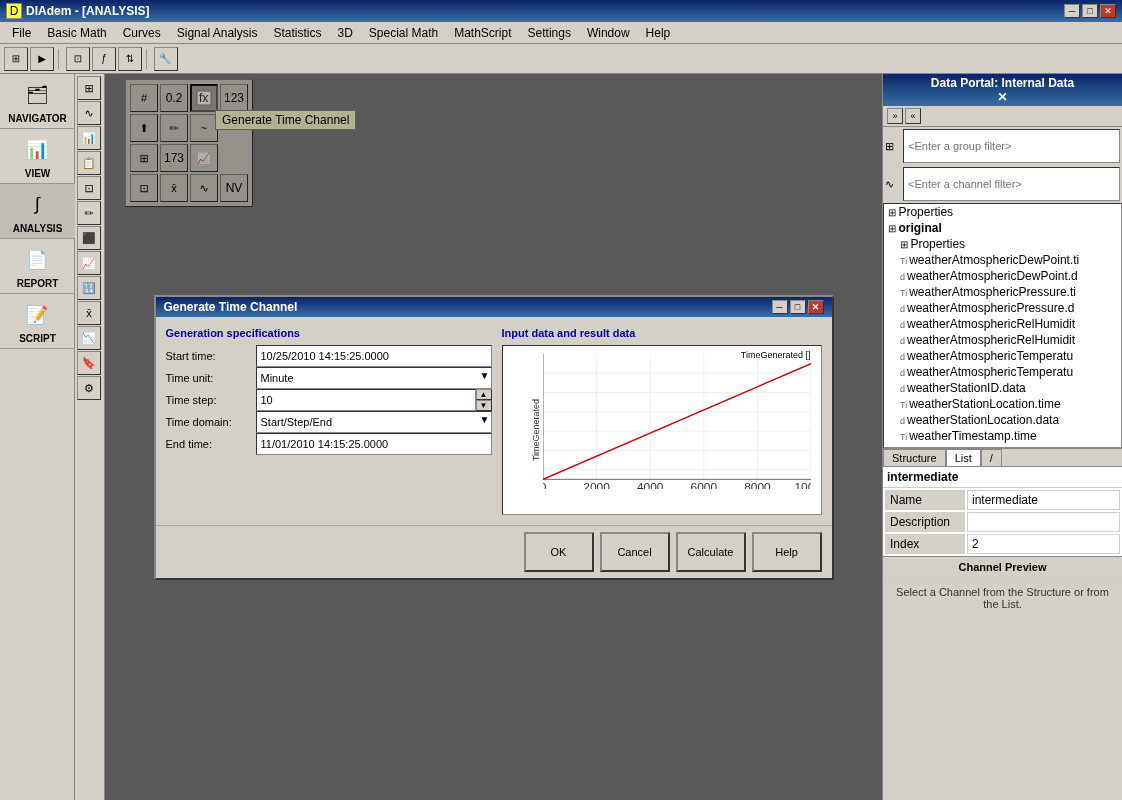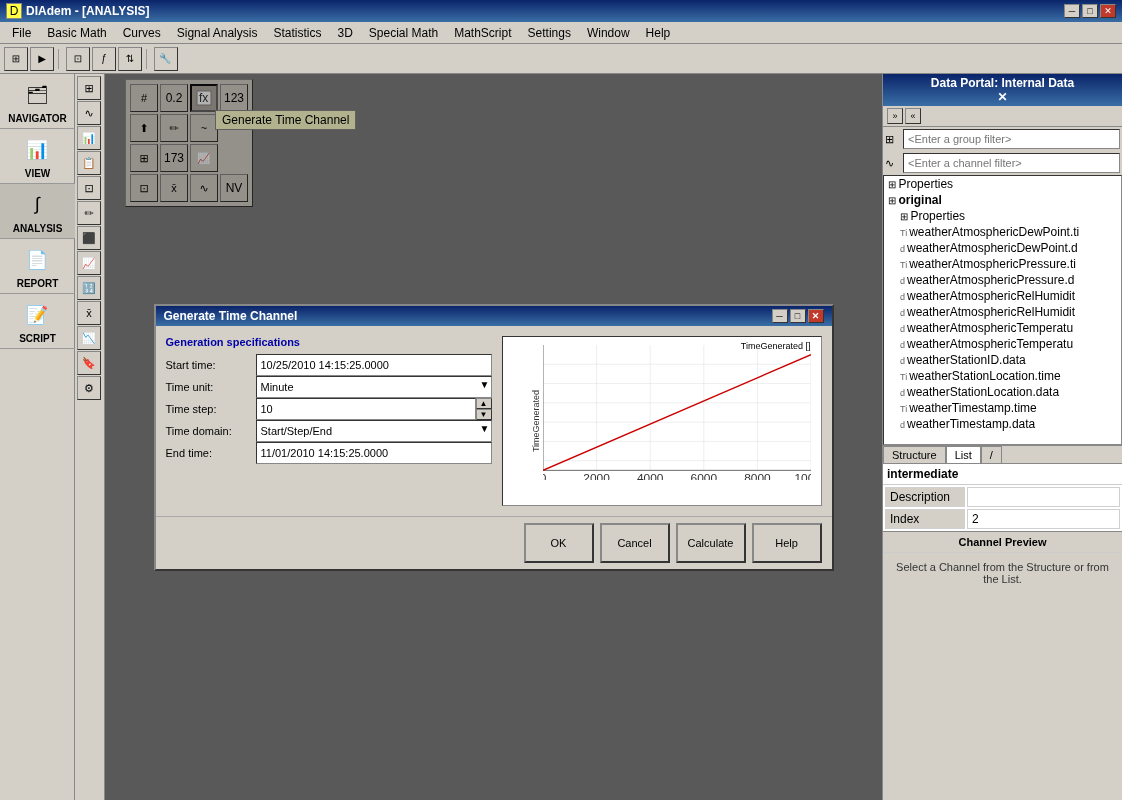--- a/index.html
+++ b/index.html
@@ -173,21 +173,21 @@
       font-size: 11px;
       font-weight: bold;
       display: flex;
       justify-content: space-between;
       align-items: center;
       flex-direction: column;
     }
     .panel-close { cursor: pointer; font-size: 12px; }
     .filter-input {
       width: 100%;
-      height: 20px;
+      height: 34px;
       padding: 1px 4px;
       border: 1px inset #888;
       background: white;
       font-size: 11px;
     }
     .tree-area {
       flex: 1;
       background: white;
       border: 1px inset #888;
       overflow-y: auto;
@@ -589,20 +589,21 @@
               </div>
             </div>
 
             <div class="form-row">
               <span class="form-label">End time:</span>
               <input class="form-input" type="text" value="11/01/2010 14:15:25.0000" style="">
             </div>
           </div>
 
           <div class="modal-right">
+            <div class="section-title">Input data and result data</div>
             <div class="chart-container">
               <div class="chart-title-right">TimeGenerated []</div>
               <div class="chart-ylabel">TimeGenerated</div>
               <div class="chart-inner">
                 <svg class="chart-svg" viewBox="0 0 270 140" preserveAspectRatio="none">
 
                   <line x1="0" y1="20" x2="270" y2="20" stroke="#ddd" stroke-width="0.5"></line>
                   <line x1="0" y1="40" x2="270" y2="40" stroke="#ddd" stroke-width="0.5"></line>
                   <line x1="0" y1="60" x2="270" y2="60" stroke="#ddd" stroke-width="0.5"></line>
                   <line x1="0" y1="80" x2="270" y2="80" stroke="#ddd" stroke-width="0.5"></line>
@@ -702,20 +703,24 @@
       <div class="tab-bar">
         <div class="tab">Structure</div>
         <div class="tab active">List</div>
         <div class="tab">/</div>
       </div>
       <div style="background:white;padding:3px 4px;font-size:11px;font-weight:bold;border-bottom:1px solid #ccc;">
         <span>intermediate</span>
       </div>
       <table class="properties-table">
         <tbody>
+            <tr>
+          <td>Name</td>
+          <td>intermediate</td>
+        </tr>
         <tr>
           <td>Description</td>
           <td></td>
         </tr>
         <tr>
           <td>Index</td>
           <td>2</td>
         </tr>
       </tbody>
         </table>

